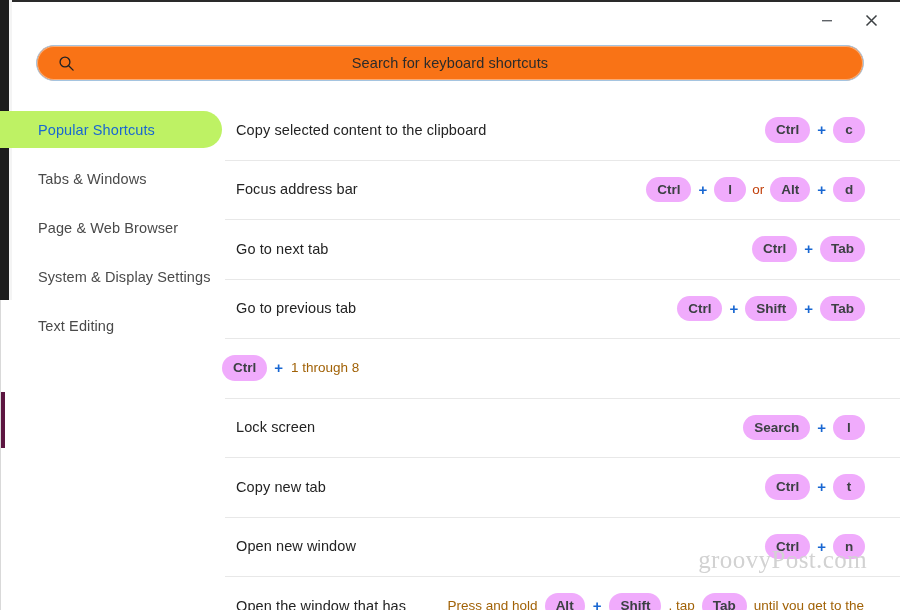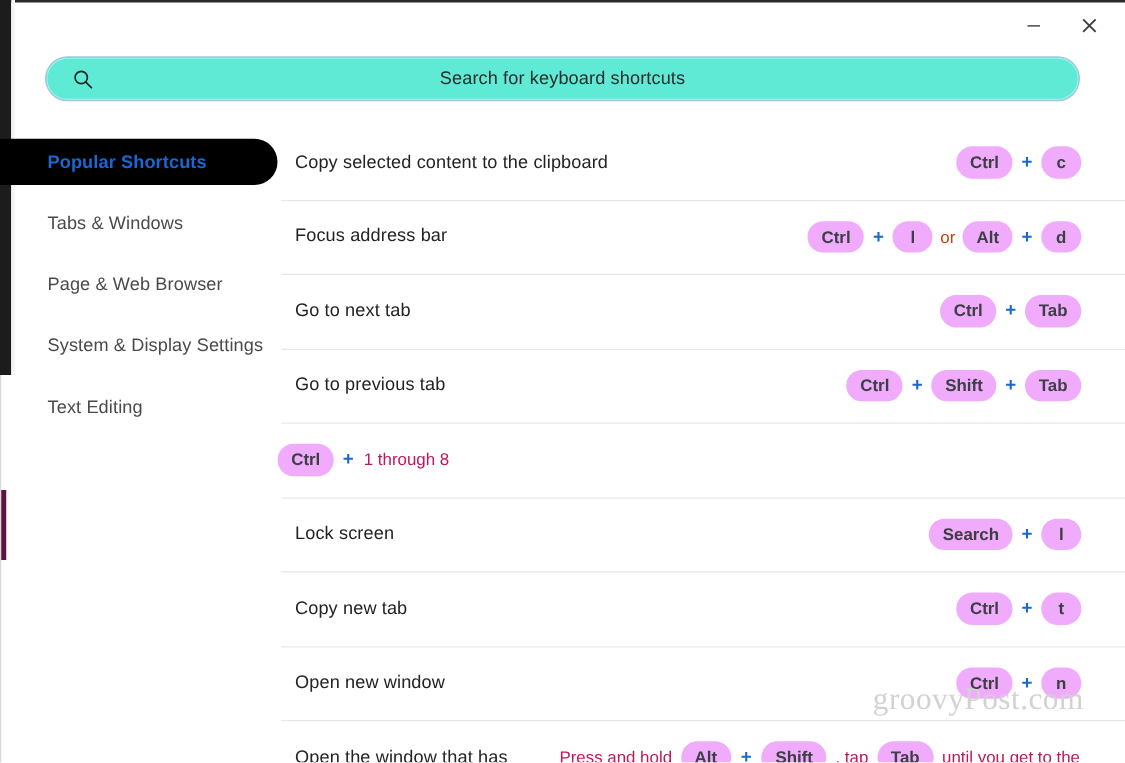--- a/index.html
+++ b/index.html
@@ -81,21 +81,21 @@
   
   .search-wrap {
     position: absolute;
     top: 45px;
     left: 36px;
     width: 828px;
     height: 36px;
     box-sizing: border-box;
     border: 1px solid #a5c4e0;
     border-radius: 20px;
-    background: #5eead4;
+    background: #f97316;
     display: flex;
     align-items: center;
     justify-content: center;
     box-shadow: 0 0 0 1px rgba(255,255,255,0.4) inset;
   }
   .search-icon {
     position: absolute;
     left: 20px;
     top: 50%;
     transform: translateY(-50%);
@@ -133,23 +133,23 @@
     margin-bottom: 12px;
     font-size: 14.5px;
     color: #4a4a4a;
     border-top-right-radius: 19px;
     border-bottom-right-radius: 19px;
     cursor: default;
     user-select: none;
     letter-spacing: 0.1px;
   }
   .nav-item.active {
-    background: #000000;
+    background: #bef264;
     color: #1967d2;
-    font-weight: bold;
+    font-weight: normal;
   }
 
   
   .list {
     flex: 1;
     position: relative;
     padding-right: 35px;
     box-sizing: border-box;
     overflow: hidden;
   }
@@ -200,21 +200,21 @@
     font-weight: bold;
     padding: 0 2px;
     user-select: none;
   }
   .sep, .txt {
     color: #c2410c;
     font-size: 13.5px;
     padding: 0 1px;
     user-select: none;
   }
-  .txt { color: #be185d; }
+  .txt { color: #a16207; }
 
   
   .row.partial {
     height: 59.5px;
   }
   .row.partial .row-keys {
     gap: 6px;
   }
 
   

